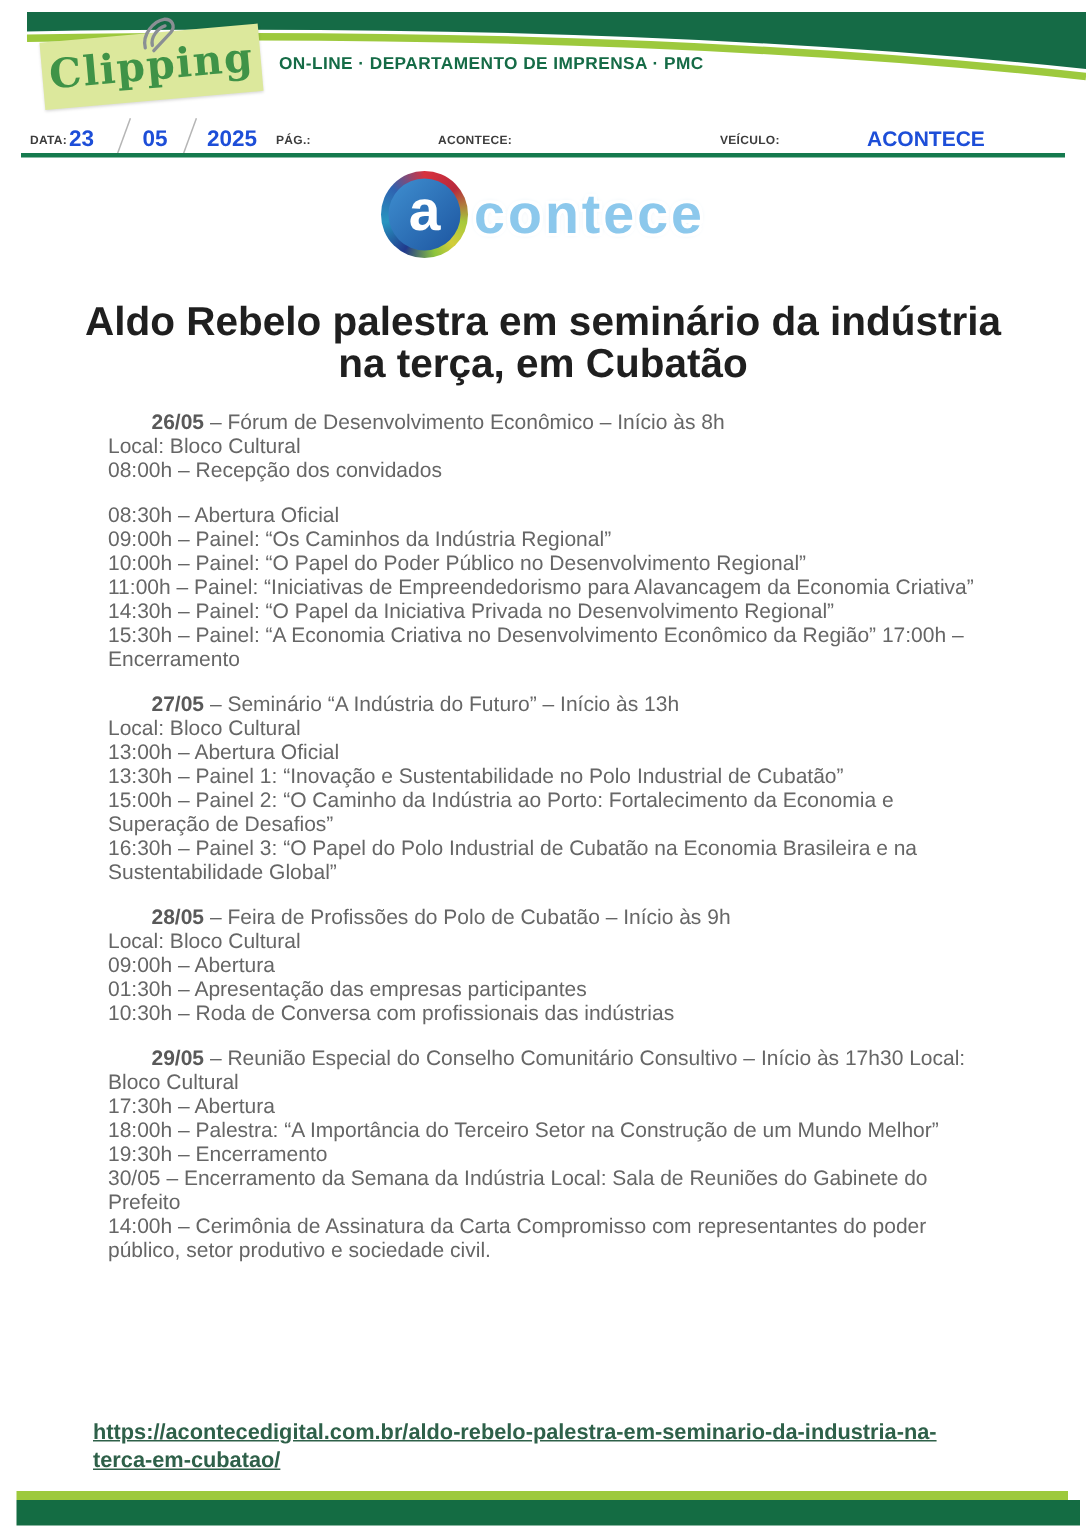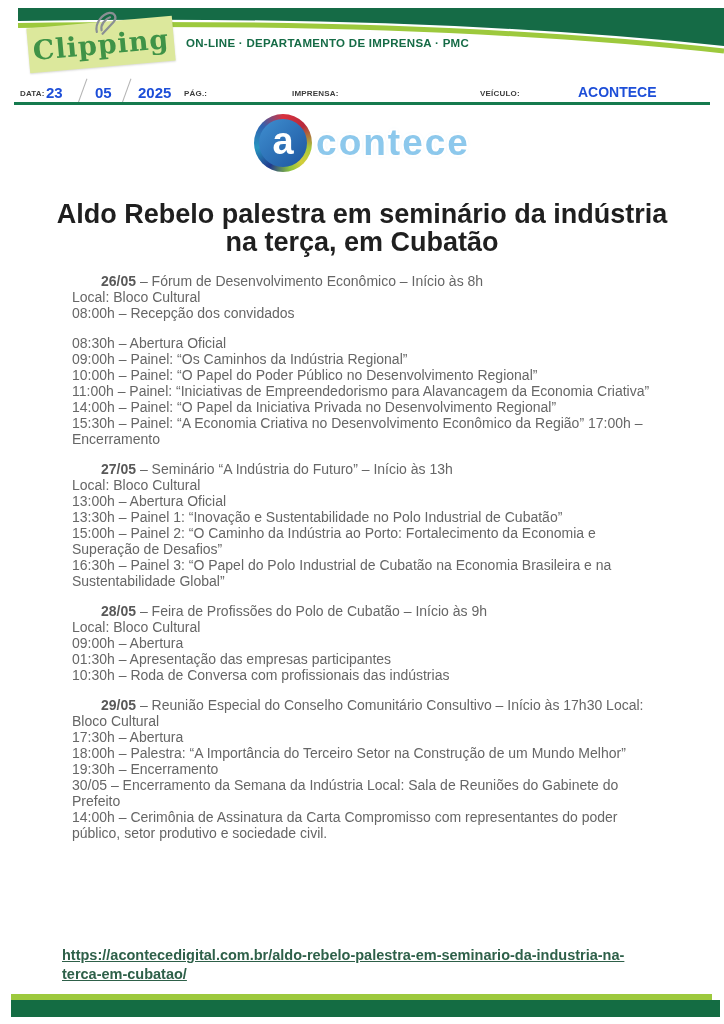--- a/index.html
+++ b/index.html
@@ -105,21 +105,21 @@
   <div class="banner-text">ON-LINE · DEPARTAMENTO DE IMPRENSA · PMC</div>
 
   <div class="meta">
     <span class="lbl" style="left:20px">DATA:</span>
     <span class="val" style="left:46px">23</span>
     <span class="slash" style="left:82px"></span>
     <span class="val" style="left:95px">05</span>
     <span class="slash" style="left:126px"></span>
     <span class="val" style="left:138px">2025</span>
     <span class="lbl" style="left:184px">PÁG.:</span>
-    <span class="lbl" style="left:292px">IMPRENSA:</span>
+    <span class="lbl" style="left:292px">ACONTECE:</span>
     <span class="lbl" style="left:480px">VEÍCULO:</span>
     <span class="val" style="left:578px;font-size:14px">ACONTECE</span>
   </div>
   <div class="meta-rule"></div>
 
   <div class="logo">
     <div class="logo-ball">
       <div class="logo-ball-inner">a</div>
     </div>
     <div class="logo-word">contece</div>
@@ -131,21 +131,21 @@
       <div class="para">
         <div><strong>26/05</strong> – Fórum de Desenvolvimento Econômico – Início às 8h</div>
         <div>Local: Bloco Cultural</div>
         <div>08:00h – Recepção dos convidados</div>
       </div>
       <div class="para">
         <div>08:30h – Abertura Oficial</div>
         <div>09:00h – Painel: “Os Caminhos da Indústria Regional”</div>
         <div>10:00h – Painel: “O Papel do Poder Público no Desenvolvimento Regional”</div>
         <div>11:00h – Painel: “Iniciativas de Empreendedorismo para Alavancagem da Economia Criativa”</div>
-        <div>14:00h – Painel: “O Papel da Iniciativa Privada no Desenvolvimento Regional”</div>
+        <div>14:30h – Painel: “O Papel da Iniciativa Privada no Desenvolvimento Regional”</div>
         <div>15:30h – Painel: “A Economia Criativa no Desenvolvimento Econômico da Região” 17:00h – Encerramento</div>
       </div>
       <div class="para">
         <div><strong>27/05</strong> – Seminário “A Indústria do Futuro” – Início às 13h</div>
         <div>Local: Bloco Cultural</div>
         <div>13:00h – Abertura Oficial</div>
         <div>13:30h – Painel 1: “Inovação e Sustentabilidade no Polo Industrial de Cubatão”</div>
         <div>15:00h – Painel 2: “O Caminho da Indústria ao Porto: Fortalecimento da Economia e Superação de Desafios”</div>
         <div>16:30h – Painel 3: “O Papel do Polo Industrial de Cubatão na Economia Brasileira e na Sustentabilidade Global”</div>
       </div>

